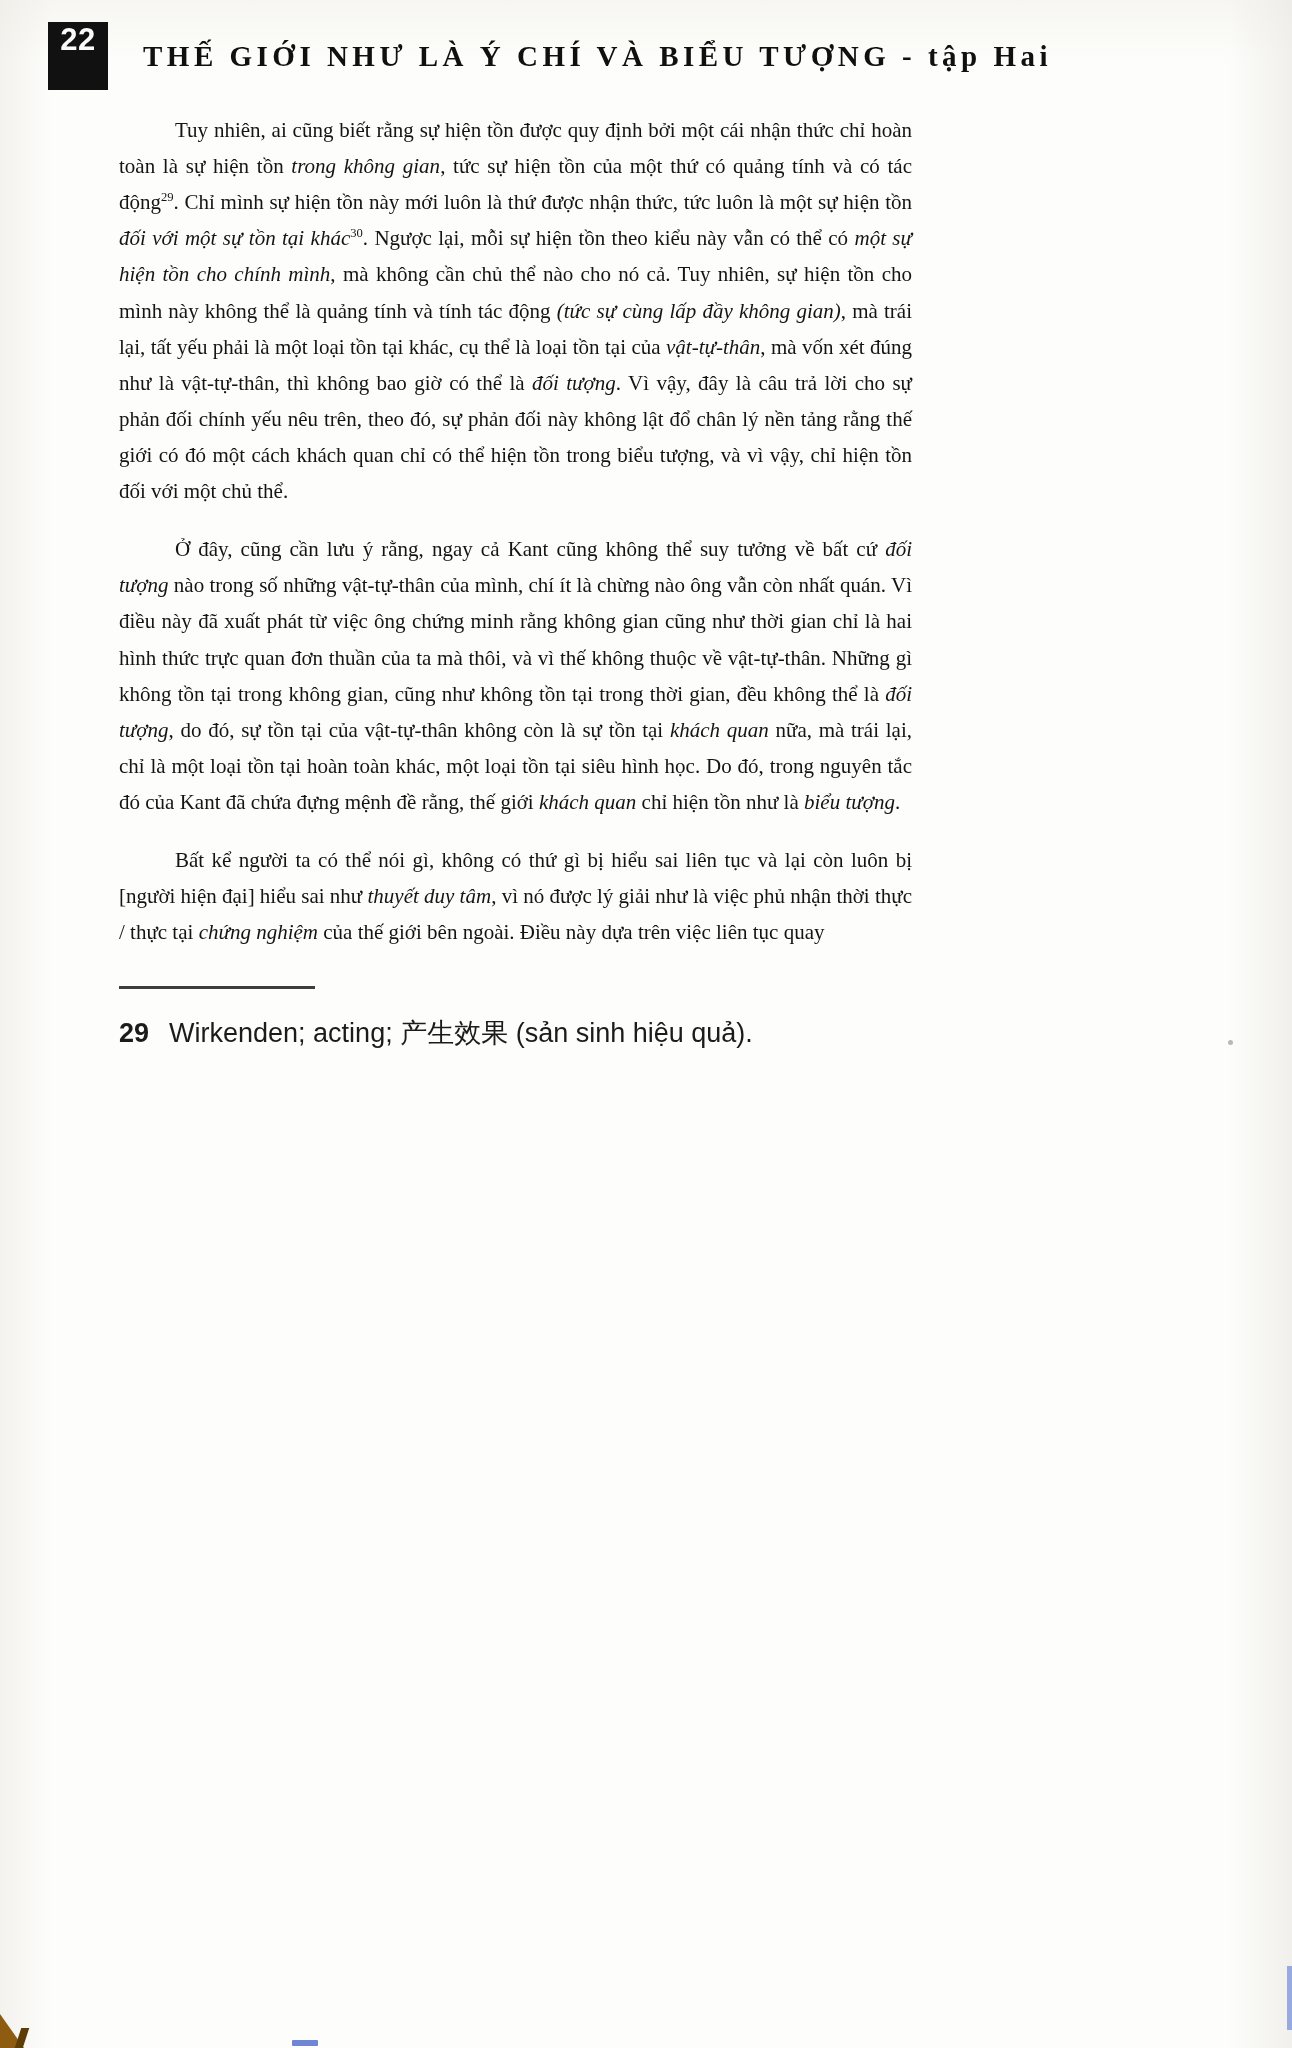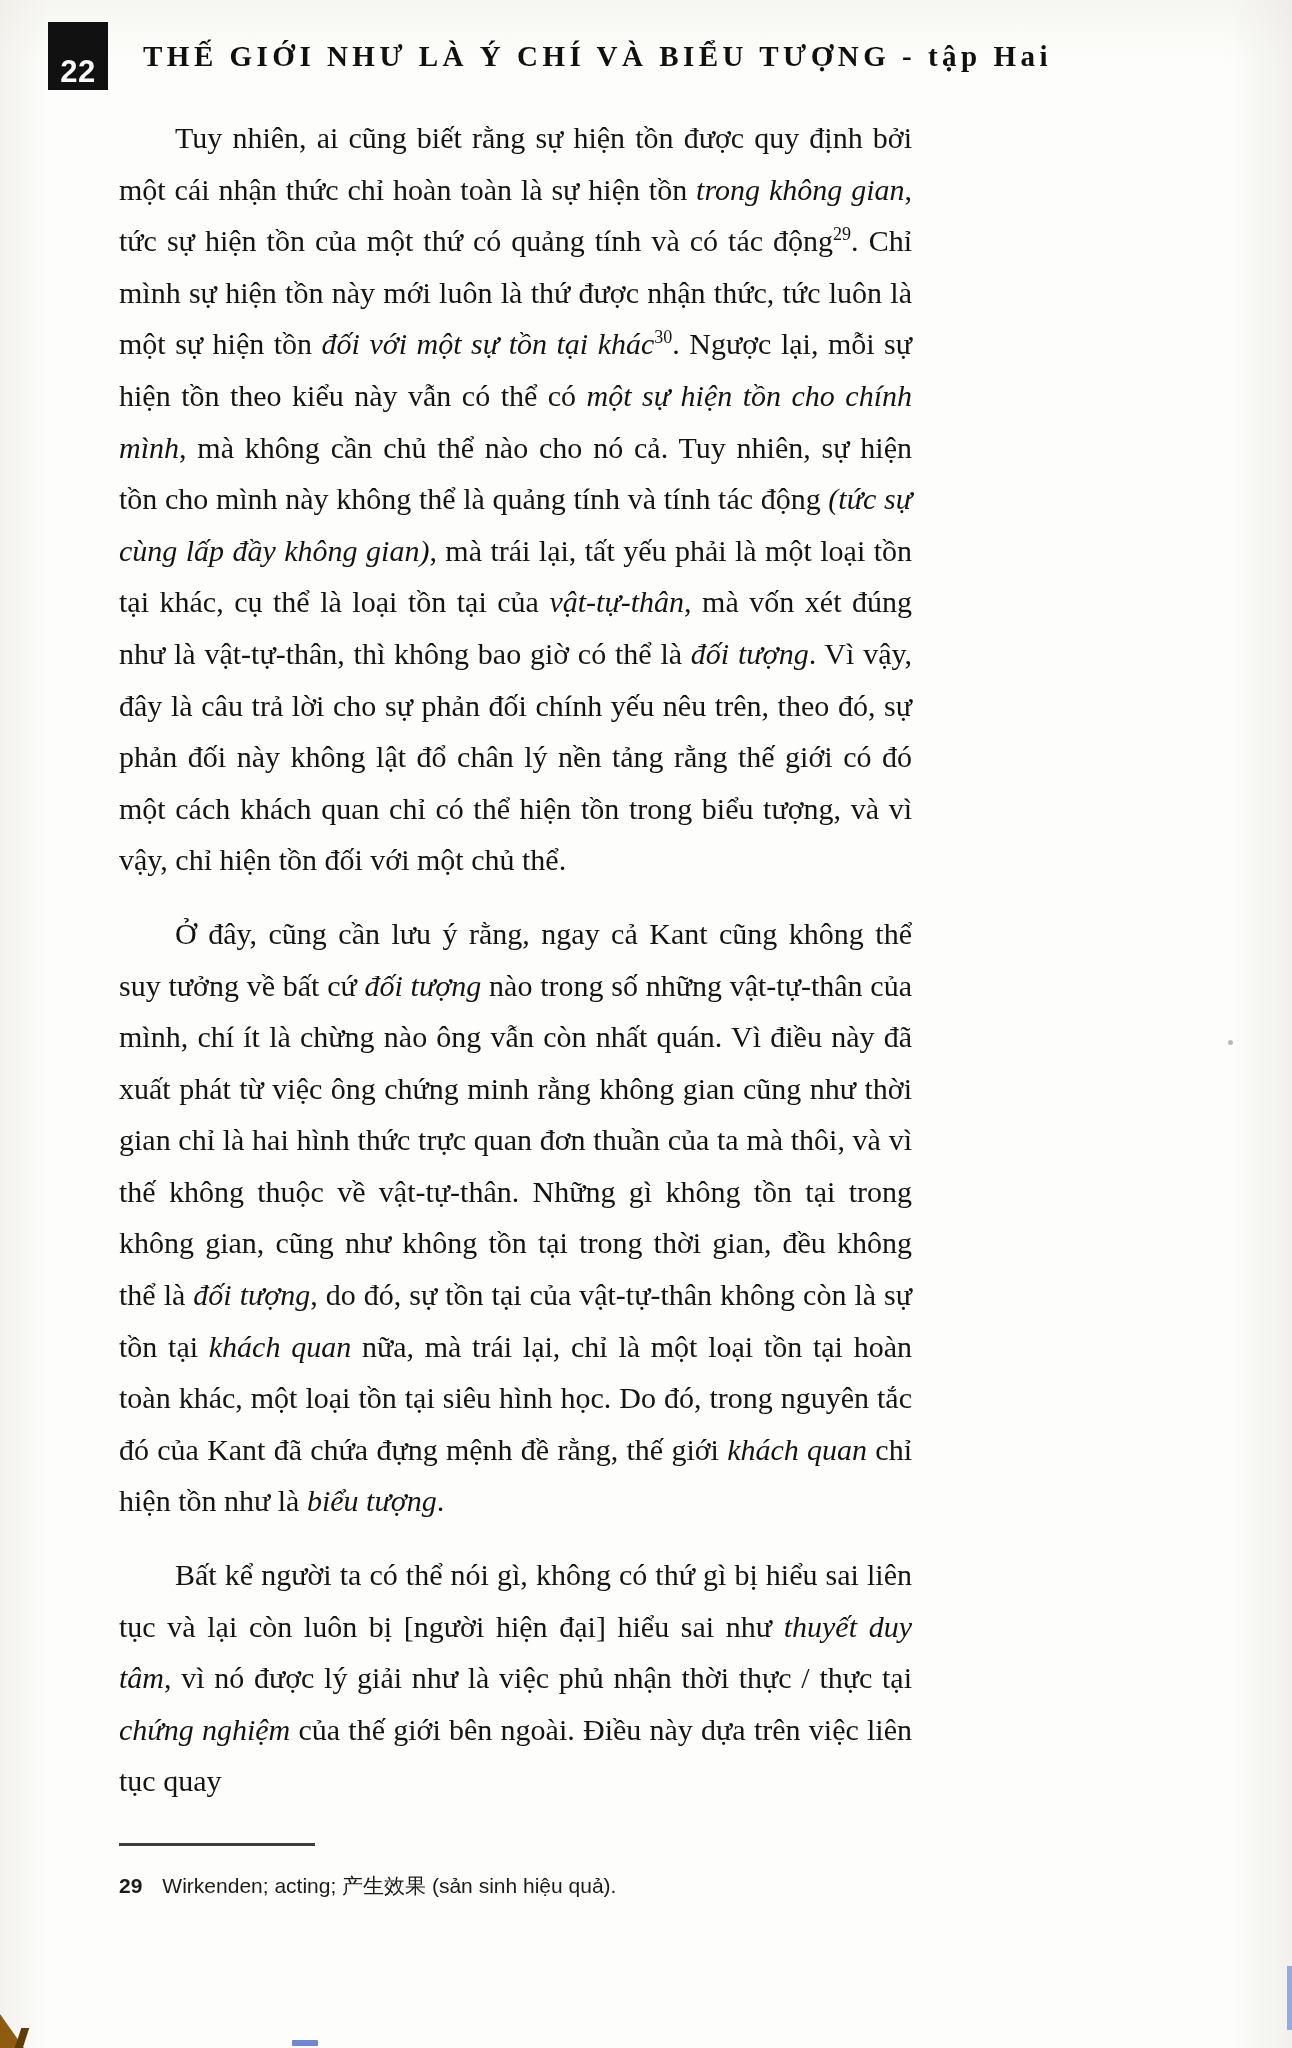--- a/index.html
+++ b/index.html
@@ -24,21 +24,21 @@
 
   
   .page-num-box {
     position: absolute;
     left: 48px;
     top: 22px;
     width: 60px;
     height: 68px;
     background: #111;
     display: flex;
-    align-items: flex-end;
+    align-items: flex-start;
     justify-content: center;
   }
   .page-num {
     color: #fafafa;
     font-family: "Liberation Sans", sans-serif;
     font-weight: 700;
     font-size: 31px;
     letter-spacing: 0.5px;
   }
   .header-title {
@@ -57,21 +57,21 @@
   .content {
     position: absolute;
     left: 119px;
     top: 112px;
     width: 793px;
   }
   .body-text p {
     margin: 0;
     padding: 0;
     text-indent: 56px;
-    font-size: 30px;
+    font-size: 21px;
     line-height: 1.72;
     text-align: justify;
     color: #141414;
   }
   .body-text p + p {
     margin-top: 22px;
   }
   .body-text em {
     font-style: italic;
   }
@@ -85,21 +85,21 @@
   
   .fn-separator {
     width: 196px;
     height: 0;
     border-top: 3px solid #3d3d3d;
     margin: 36px 0 24px 0;
   }
   .footnotes p.footnote {
     margin: 0 0 10px 0;
     font-family: "Liberation Sans", "DejaVu Sans", sans-serif;
-    font-size: 21px;
+    font-size: 27px;
     line-height: 1.5;
     text-align: left;
     color: #1b1b1b;
     width: 810px;
   }
   .footnotes .fn-num {
     font-weight: 700;
     margin-right: 20px;
   }
 

